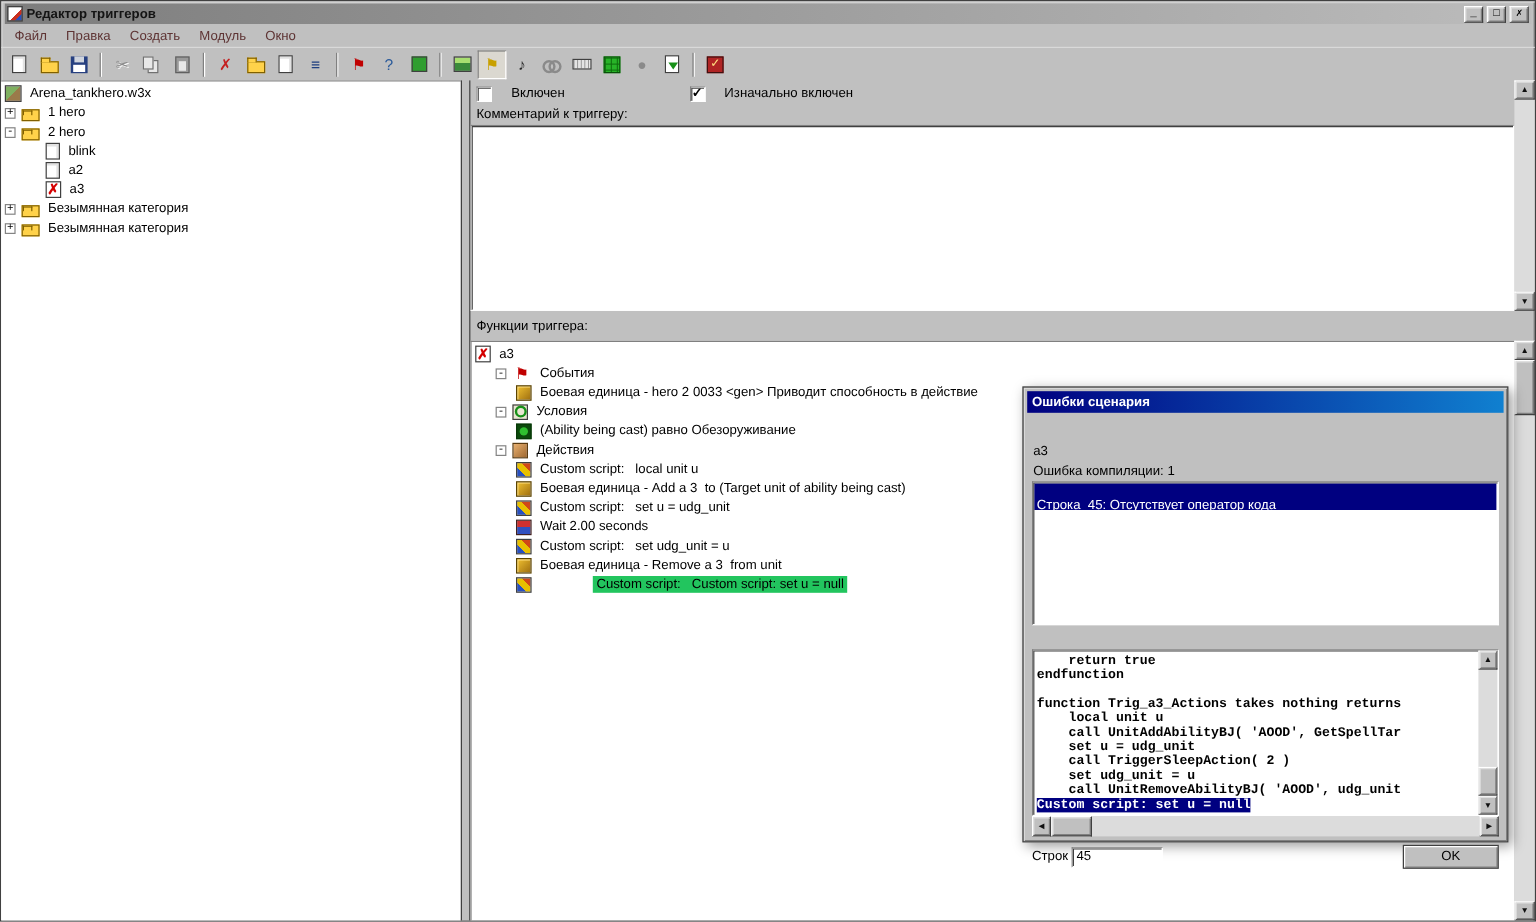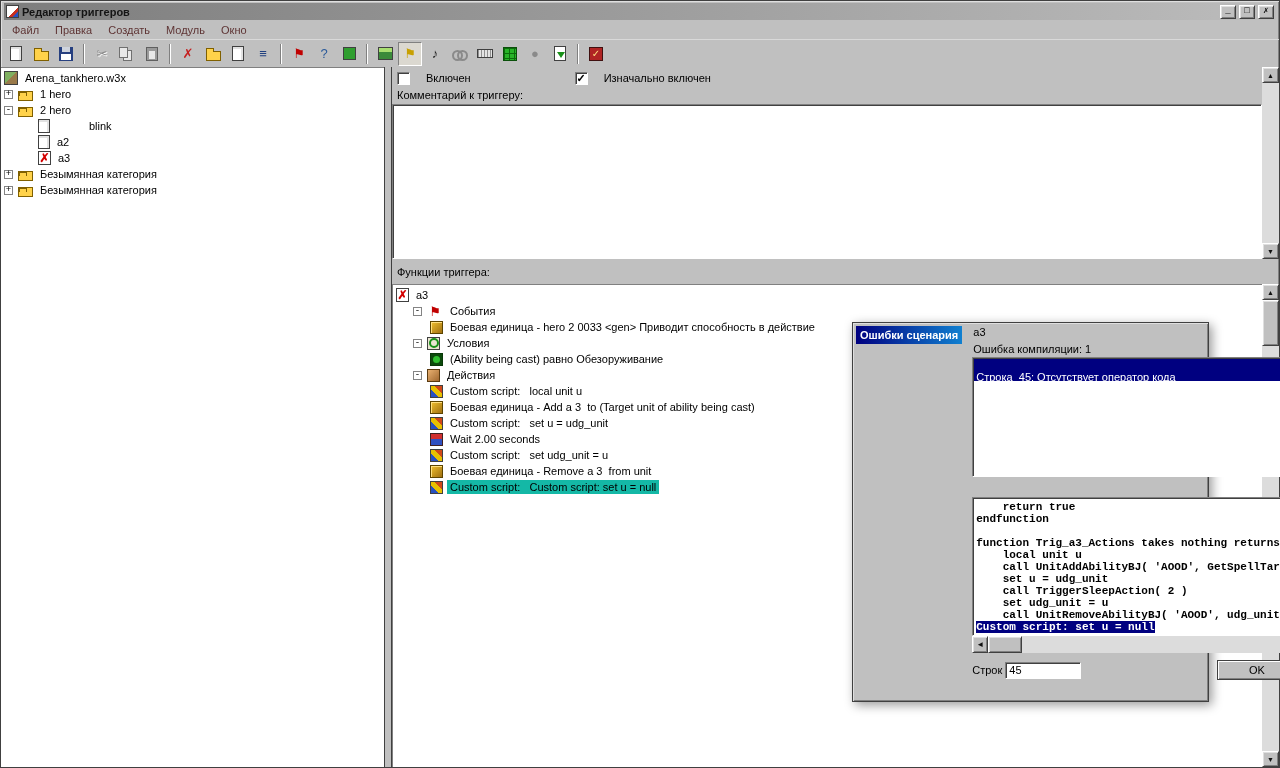--- a/index.html
+++ b/index.html
@@ -134,45 +134,45 @@
 
   
   .tree { background: #fff; width: 100%; height: 100%; overflow: hidden; padding-top: 2px; }
   .tree-row { height: 16px; display: flex; align-items: center; white-space: pre; }
   .expander {
     width: 9px; height: 9px; flex: none; margin-right: 5px;
     border: 1px solid #848484; background: #fff;
     font: 9px/7px "Liberation Mono", monospace; text-align: center; color: #000;
   }
   .t-label { padding: 1px 3px; }
-  .t-label.selected { background: #14b8a6; }
+  .t-label.selected { background: #22c55e; margin-left: 47px; }
   .ti { width: 16px; height: 16px; flex: none; margin-right: 4px; position: relative; display: flex; align-items: center; justify-content: center; }
   .ti-map { width: 14px; height: 14px; border: 1px solid #404040; background: linear-gradient(135deg, #7fb060 0 50%, #9a7a4a 50%); }
   .ti-folder { width: 15px; height: 10px; background: #ffd24a; border: 1px solid #806000; margin-top: 3px; }
   .ti-folder::before { content: ""; position: absolute; left: 0px; top: 0px; width: 6px; height: 3px; background: #ffd24a; border: 1px solid #806000; border-bottom: none; }
   .ti-trigger { width: 12px; height: 14px; background: #fff; border: 1px solid #404040; box-shadow: inset -2px 2px 0 #e2e2e2; }
   .ti-trigger-disabled { width: 13px; height: 14px; background: #fff; border: 1px solid #404040; }
   .ti-trigger-disabled::after { content: "✗"; position: absolute; color: #d40000; font-weight: bold; font-size: 12px; }
   .ti-event-flag::after { content: "⚑"; color: #c00000; font-size: 13px; }
   .ti-unit { width: 13px; height: 13px; border: 1px solid #5c4400; background: linear-gradient(135deg, #f0c030, #a07010); box-shadow: inset 1px 1px 0 #ffe080; }
   .ti-condition { width: 13px; height: 13px; border: 1px solid #404040; background: #eae6d2; }
   .ti-condition::after { content: ""; position: absolute; width: 6px; height: 6px; border: 2px solid #189018; border-radius: 50%; }
   .ti-condition-item { width: 13px; height: 13px; border: 1px solid #083808; background: #0c4a0c; }
   .ti-condition-item::after { content: ""; position: absolute; width: 7px; height: 7px; background: #30c030; border-radius: 50%; }
   .ti-action { width: 13px; height: 13px; border: 1px solid #5a3a10; background: linear-gradient(135deg, #e8b070, #a06830); }
   .ti-script { width: 13px; height: 13px; border: 1px solid #404040; background: linear-gradient(45deg, #2850c0 0 33%, #e8c000 33% 66%, #d04818 66%); }
   .ti-wait { width: 13px; height: 13px; border: 1px solid #402020; background: linear-gradient(180deg, #d03030 0 50%, #3050c0 50%); }
 
   
   .dialog {
-    position: absolute; left: 852px; top: 322px; width: 357px; height: 380px; z-index: 10;
+    position: absolute; left: 852px; top: 322px; width: 405px; height: 380px; z-index: 10;
     background: #c0c0c0;
     border: 1px solid #404040;
     box-shadow: inset 1px 1px 0 #dfdfdf, inset -1px -1px 0 #808080, 3px 3px 10px rgba(0,0,0,0.4);
-    display: flex; flex-direction: row;
+    display: flex; flex-direction: column; gap: 20px;
   }
   .dlg-title {
     height: 18px; margin: 3px; flex: none;
     background: linear-gradient(90deg, #000080, #1080d0);
     color: #fff; font-weight: bold;
     display: flex; align-items: center; padding: 0 4px;
   }
   .dlg-body { flex: 1; min-height: 0; display: flex; flex-direction: column; padding: 0 7px 8px; }
   .dlg-line { padding: 3px 1px 2px; flex: none; }
   .listbox {
@@ -306,21 +306,21 @@
       </button>
     </div>
 
   <div class="main">
 
     <div class="left-panel">
       <div class="tree" id="left-tree">
           <div class="tree-row" style="padding-left: 3px;"><span class="ti ti-map"></span><span class="t-label">Arena_tankhero.w3x</span></div>
           <div class="tree-row" style="padding-left: 3px;"><span class="expander">+</span><span class="ti ti-folder"></span><span class="t-label">1 hero</span></div>
           <div class="tree-row" style="padding-left: 3px;"><span class="expander">-</span><span class="ti ti-folder"></span><span class="t-label">2 hero</span></div>
-          <div class="tree-row" style="padding-left: 37px; gap: 32px;"><span class="ti ti-trigger"></span><span class="t-label">blink</span></div>
+          <div class="tree-row" style="padding-left: 37px;"><span class="ti ti-trigger"></span><span class="t-label">blink</span></div>
           <div class="tree-row" style="padding-left: 37px;"><span class="ti ti-trigger"></span><span class="t-label">a2</span></div>
           <div class="tree-row" style="padding-left: 37px;"><span class="ti ti-trigger-disabled"></span><span class="t-label">a3</span></div>
           <div class="tree-row" style="padding-left: 3px;"><span class="expander">+</span><span class="ti ti-folder"></span><span class="t-label">Безымянная категория</span></div>
           <div class="tree-row" style="padding-left: 3px;"><span class="expander">+</span><span class="ti ti-folder"></span><span class="t-label">Безымянная категория</span></div>
         </div>
     </div>
 
     <div class="splitter"></div>
 
     <div class="right-panel">

